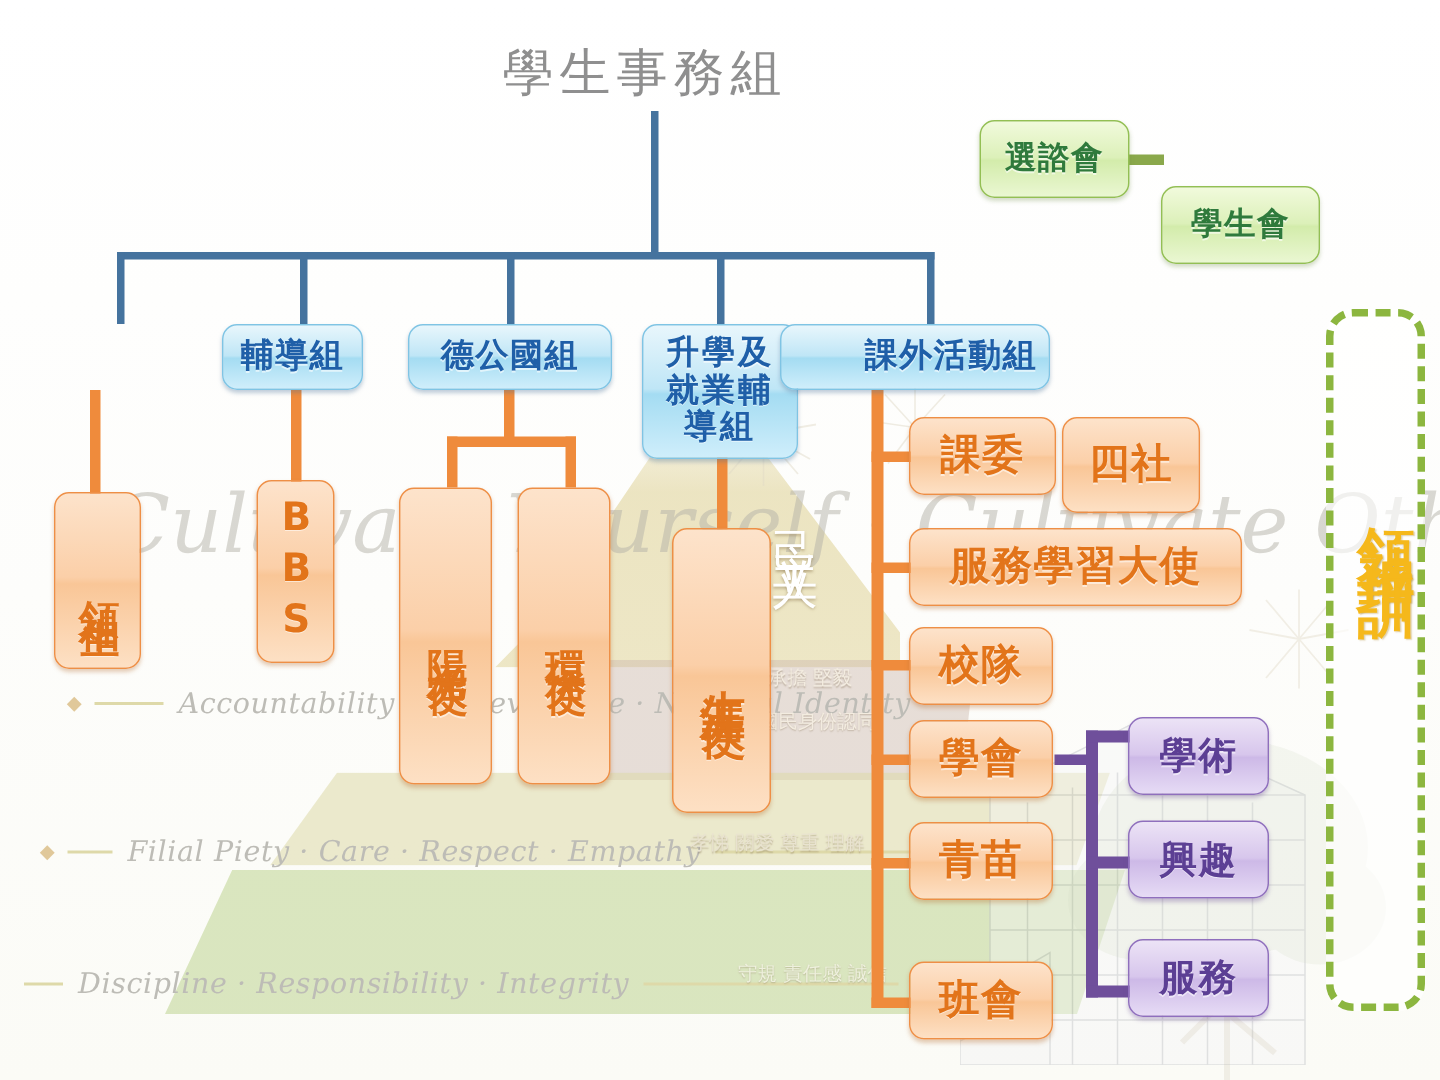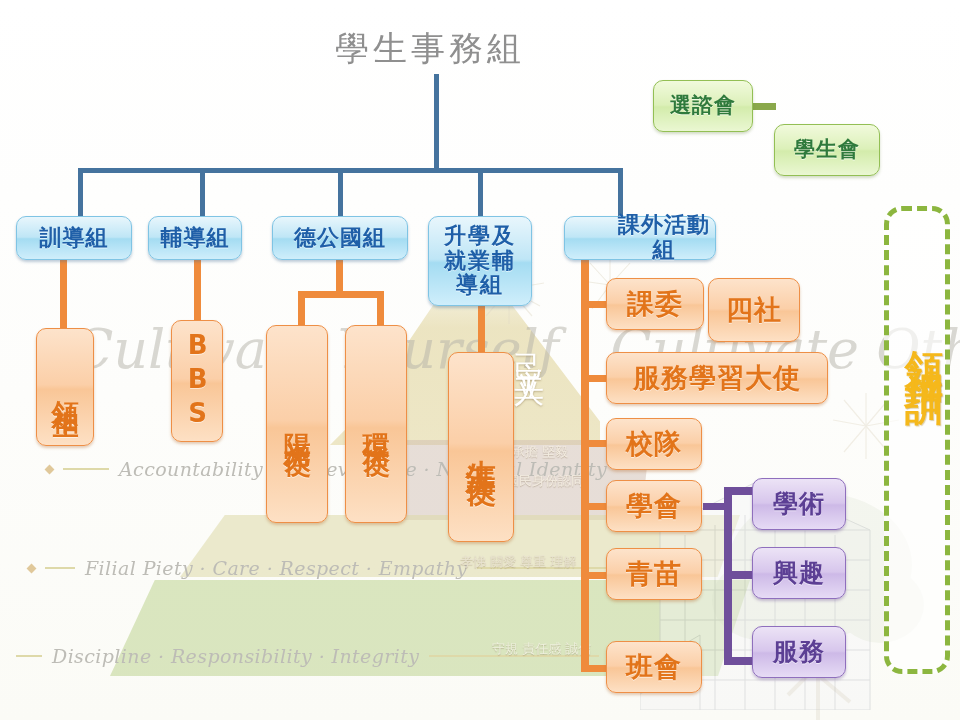--- a/index.html
+++ b/index.html
@@ -225,31 +225,30 @@
   <div class="conn purple-line" style="left:724px;top:487px;width:8px;height:178px;"></div>
   <div class="conn purple-line" style="left:724px;top:487px;width:30px;height:8px;"></div>
   <div class="conn purple-line" style="left:724px;top:571px;width:30px;height:8px;"></div>
   <div class="conn purple-line" style="left:724px;top:657px;width:30px;height:8px;"></div>
 
   <div class="conn green-line" style="left:750px;top:103px;width:26px;height:7px;"></div>
 
   <div class="node green" style="left:653px;top:80px;width:100px;height:52px;">選諮會</div>
   <div class="node green" style="left:774px;top:80px;width:106px;height:52px;margin-top:44px;">學生會</div>
 
-  <div class="node blue" style="left:16px;top:216px;width:116px;height:44px;">訓導組</div>
   <div class="node blue" style="left:148px;top:216px;width:94px;height:44px;">輔導組</div>
   <div class="node blue" style="left:272px;top:216px;width:136px;height:44px;">德公國組</div>
 
   <div class="node blue multiline" style="left:428px;top:216px;width:104px;height:90px;">
     <span>升學及</span>
     <span>就業輔</span>
     <span>導組</span>
   </div>
 
-  <div class="node blue" style="left:564px;top:216px;width:152px;height:44px;padding-left:48px;">課外活動組</div>
+  <div class="node blue" style="left:520px;top:216px;width:180px;height:44px;padding-left:48px;">課外活動組</div>
 
   <div class="node orange vert" style="left:36px;top:328px;width:58px;height:118px;">領袖生</div>
 
   <div class="node orange vert-en" style="left:171px;top:320px;width:52px;height:122px;font-size:26px;">BBS</div>
 
   <div class="node orange vert" style="left:266px;top:325px;width:62px;height:198px;">陽光大使</div>
   <div class="node orange vert" style="left:345px;top:325px;width:62px;height:198px;">環保大使</div>
 
   <div class="node orange vert" style="left:448px;top:352px;width:66px;height:190px;font-size:30px;">生涯大使</div>
 

